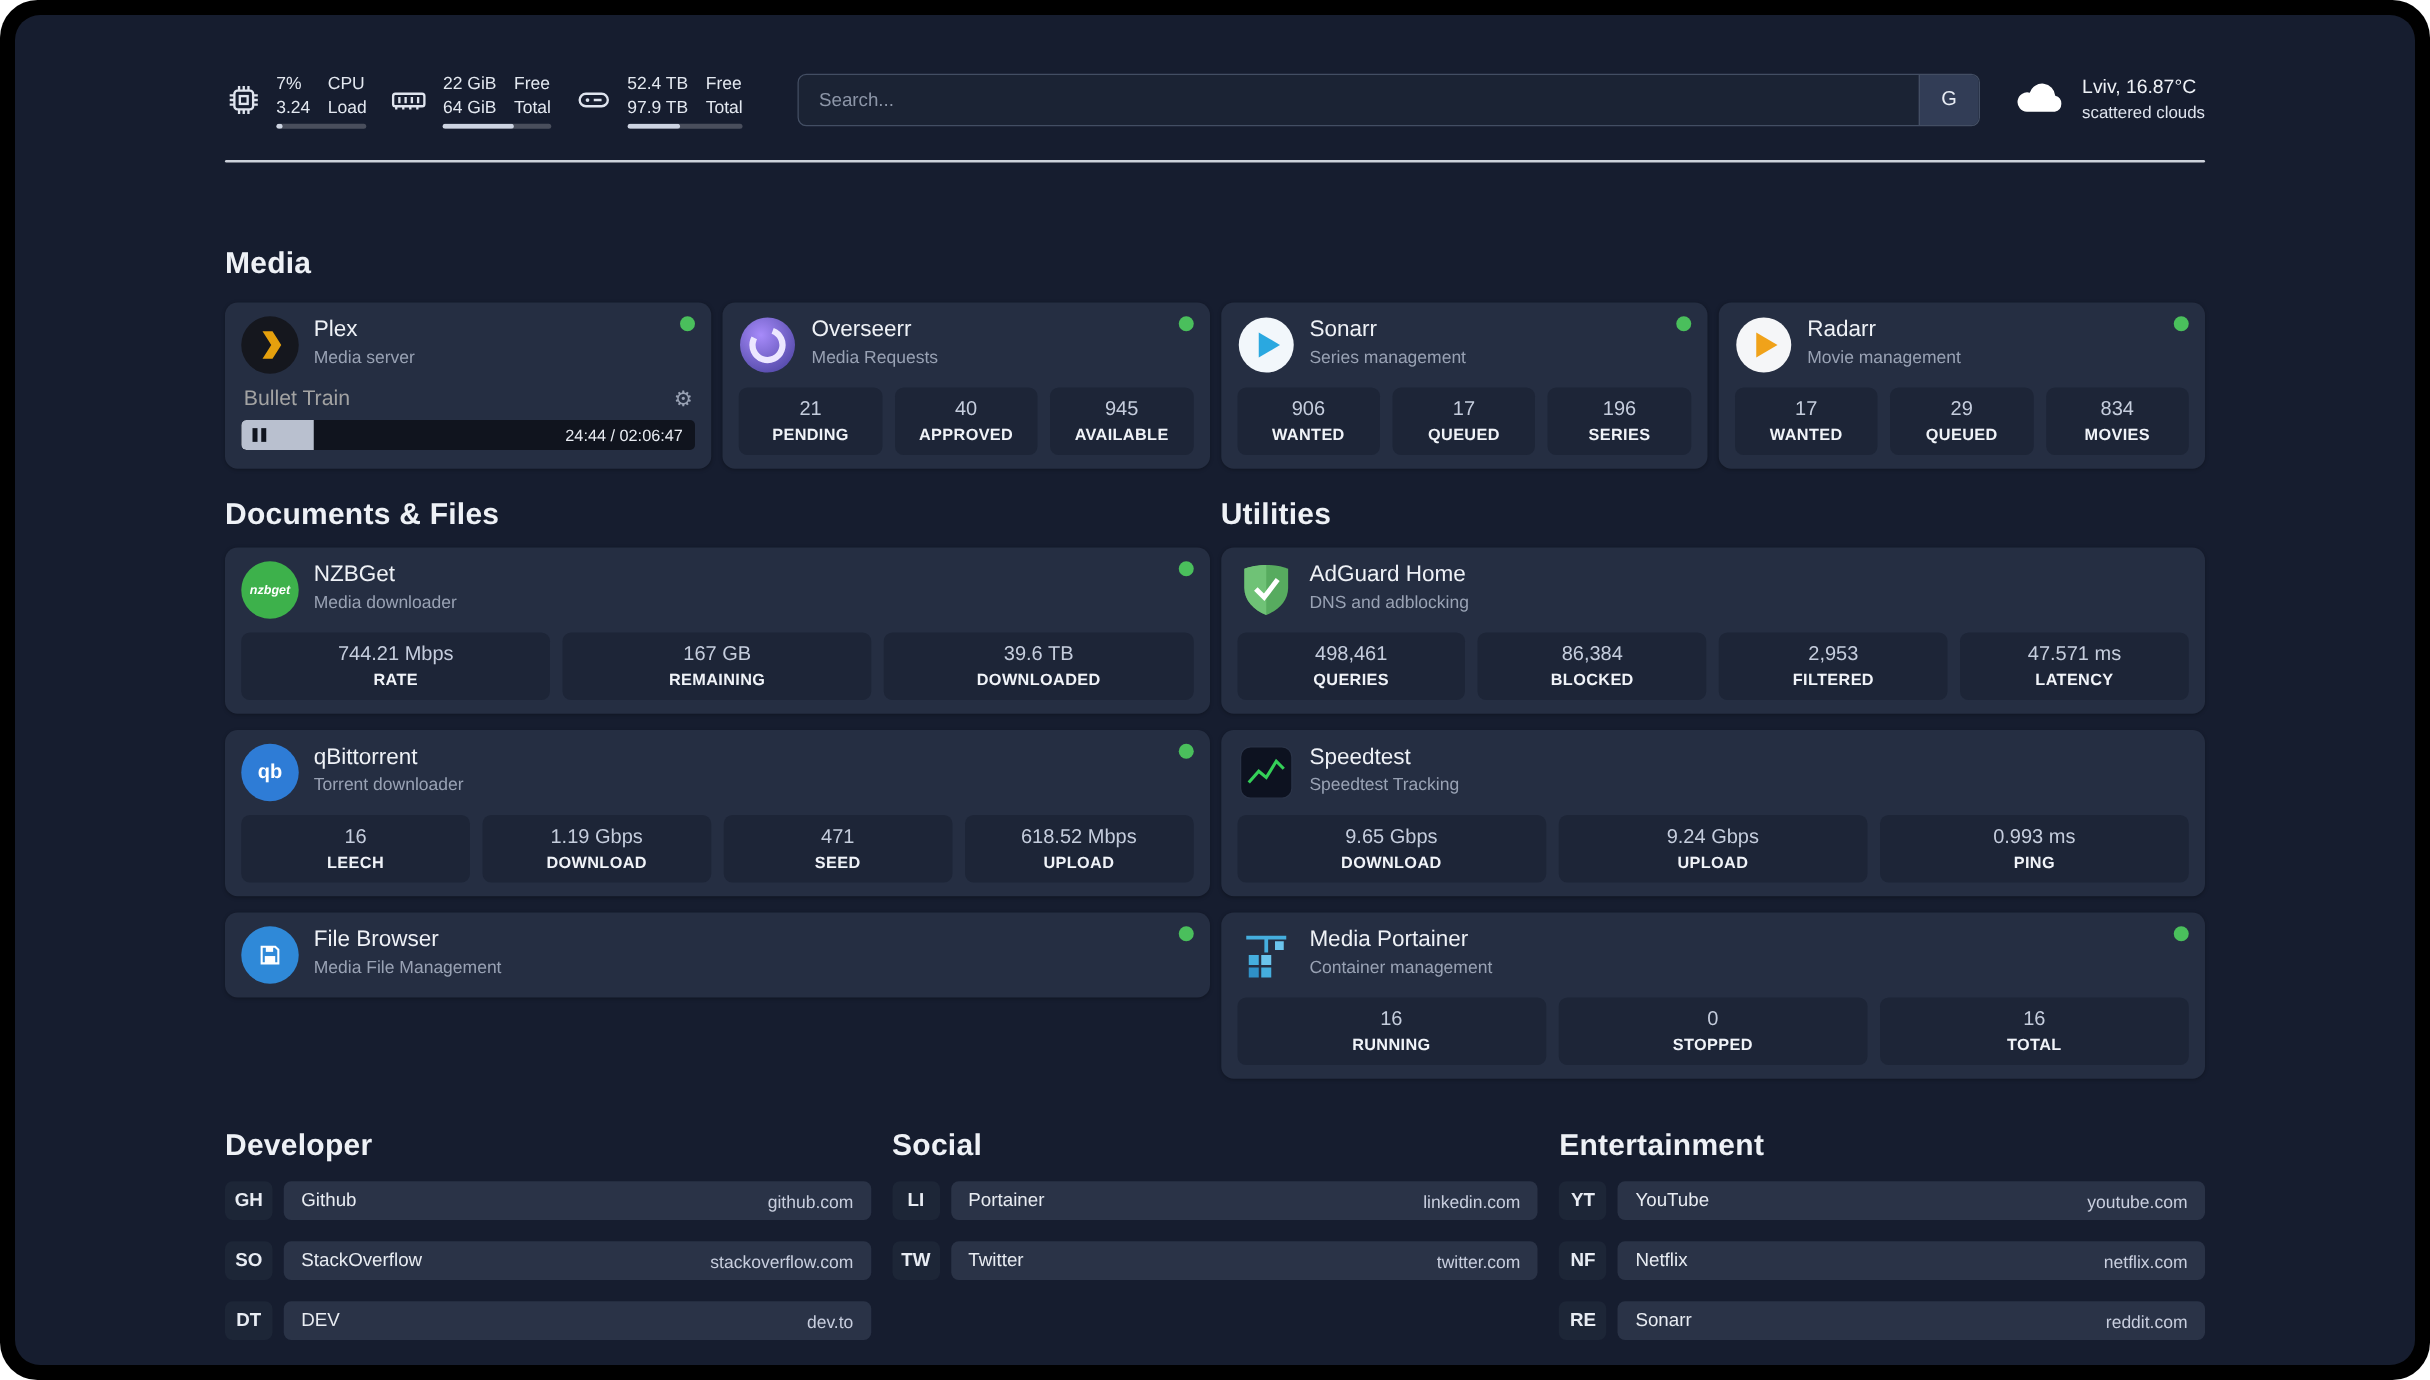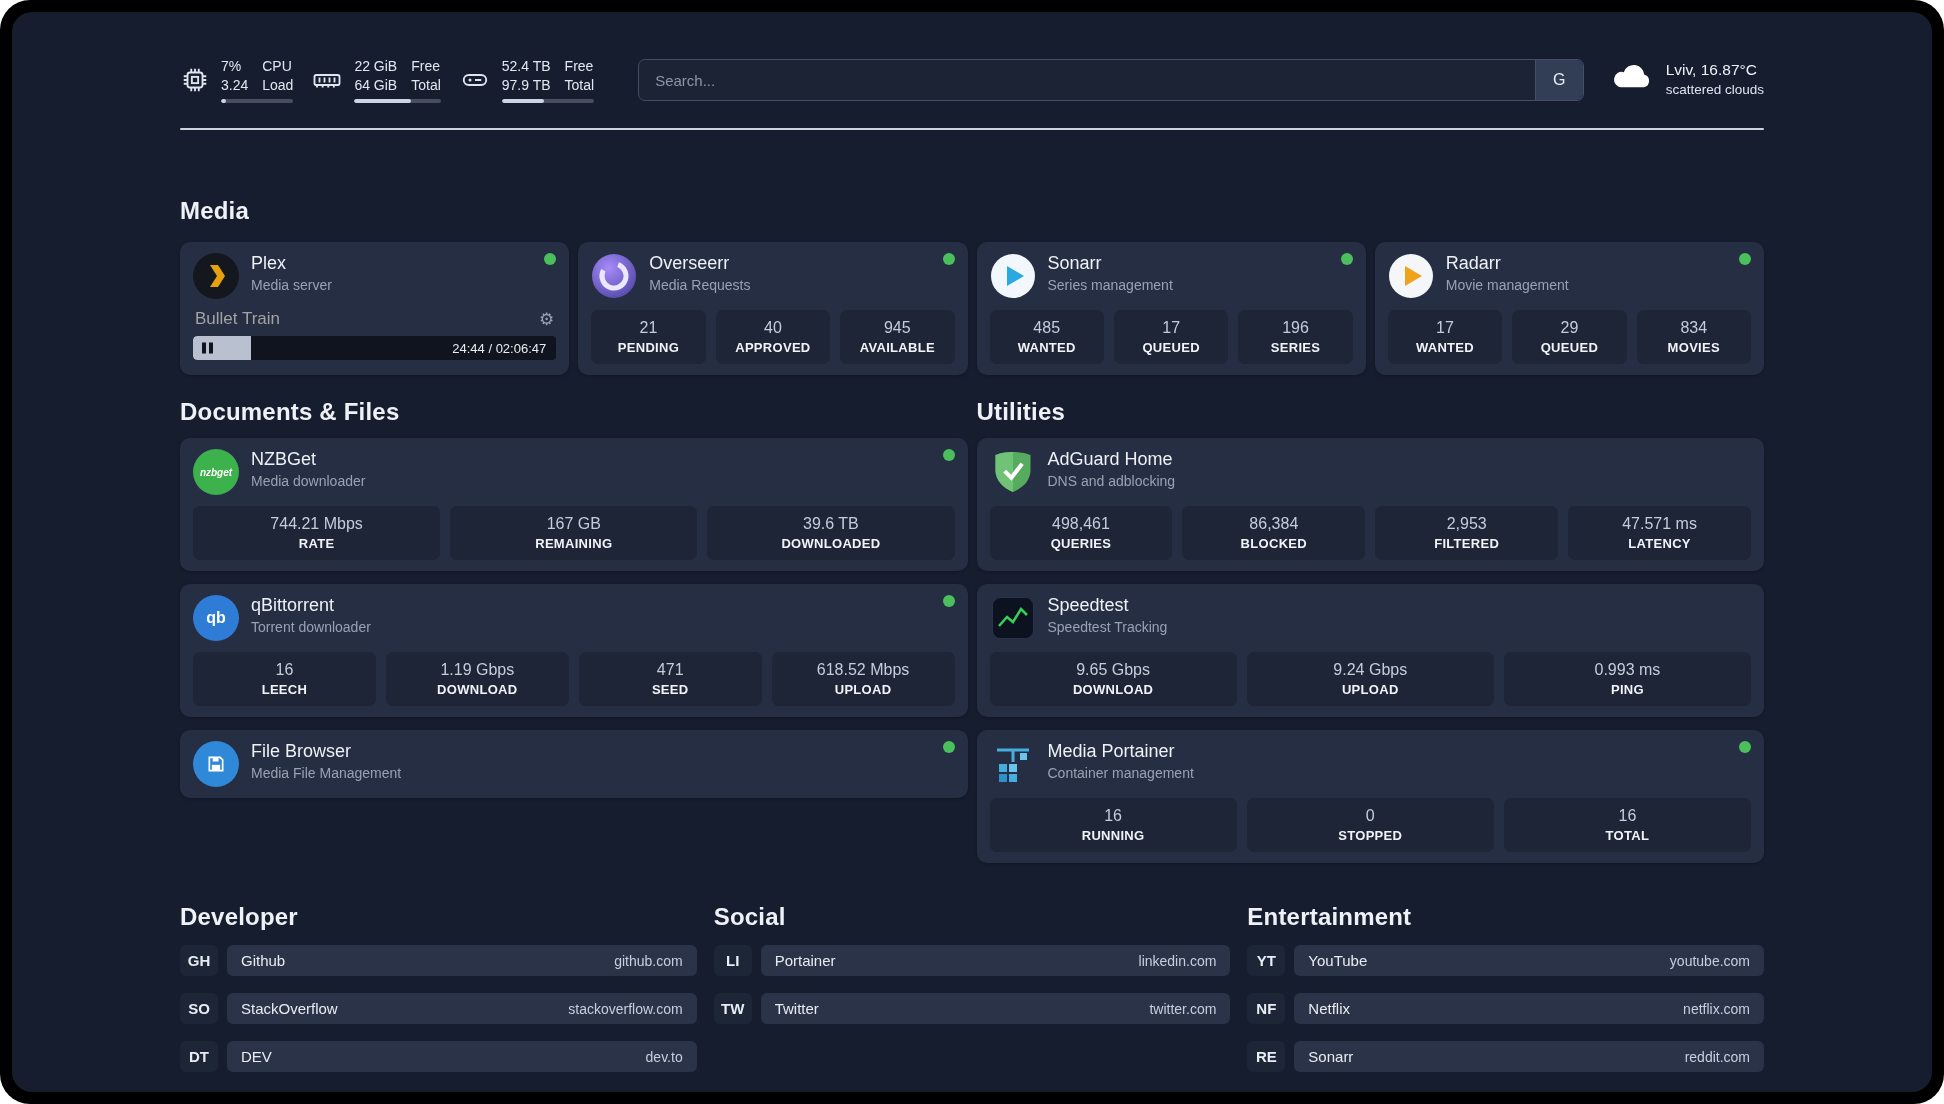--- a/index.html
+++ b/index.html
@@ -15,21 +15,21 @@
   .m-row { display:flex; gap:14px; }
   .m-col { display:flex; flex-direction:column; font-size:14px; color:#e3e8f0; line-height:1.3; }
   .m-bar { height:4px; background:rgba(255,255,255,0.22); border-radius:2px; margin-top:5px; overflow:hidden; }
   .m-fill { height:100%; background:#cdd4e2; border-radius:2px; }
 
   .search { flex:1; margin:0 26px; height:42px; background:#1b2334; border:1px solid #434e63; border-radius:7px; display:flex; align-items:stretch; overflow:hidden; }
   .search input { flex:1; background:transparent; border:none; outline:none; padding:0 16px; color:#ffffff; font-size:15px; font-family:inherit; }
   .search input::placeholder { color:#8d96a8; }
   .g-btn { width:48px; background:#323d56; border:none; border-left:1px solid #434e63; color:#e9edf4; font-size:16px; display:flex; align-items:center; justify-content:center; cursor:pointer; font-family:inherit; }
 
-  .weather { display:flex; gap:12px; }
+  .weather { display:flex; align-items:center; gap:12px; }
   .w-text { display:flex; flex-direction:column; line-height:1.35; }
   .w-loc { font-size:15.5px; color:#eef1f6; }
   .w-cond { font-size:13.5px; color:#dfe4ee; }
 
   .divider { height:2px; background:#cdd2db; margin-top:20px; border-radius:1px; }
 
   
   .section-title { font-size:24px; font-weight:600; color:#eef1f6; letter-spacing:.2px; line-height:30px; }
   .media-title { margin-top:66px; }
   .cards-row { display:flex; gap:9px; margin-top:16px; }
@@ -259,21 +259,21 @@
           </svg>
         </div>
         <div class="card-titles">
           <div class="card-title">Sonarr</div>
           <div class="card-sub">Series management</div>
         </div>
         <span class="dot"></span>
       </div>
       <div class="tiles">
         <div class="tile">
-          <div class="tile-v">485</div>
+          <div class="tile-v">906</div>
           <div class="tile-l">WANTED</div>
         </div>
         <div class="tile">
           <div class="tile-v">17</div>
           <div class="tile-l">QUEUED</div>
         </div>
         <div class="tile">
           <div class="tile-v">196</div>
           <div class="tile-l">SERIES</div>
         </div>

